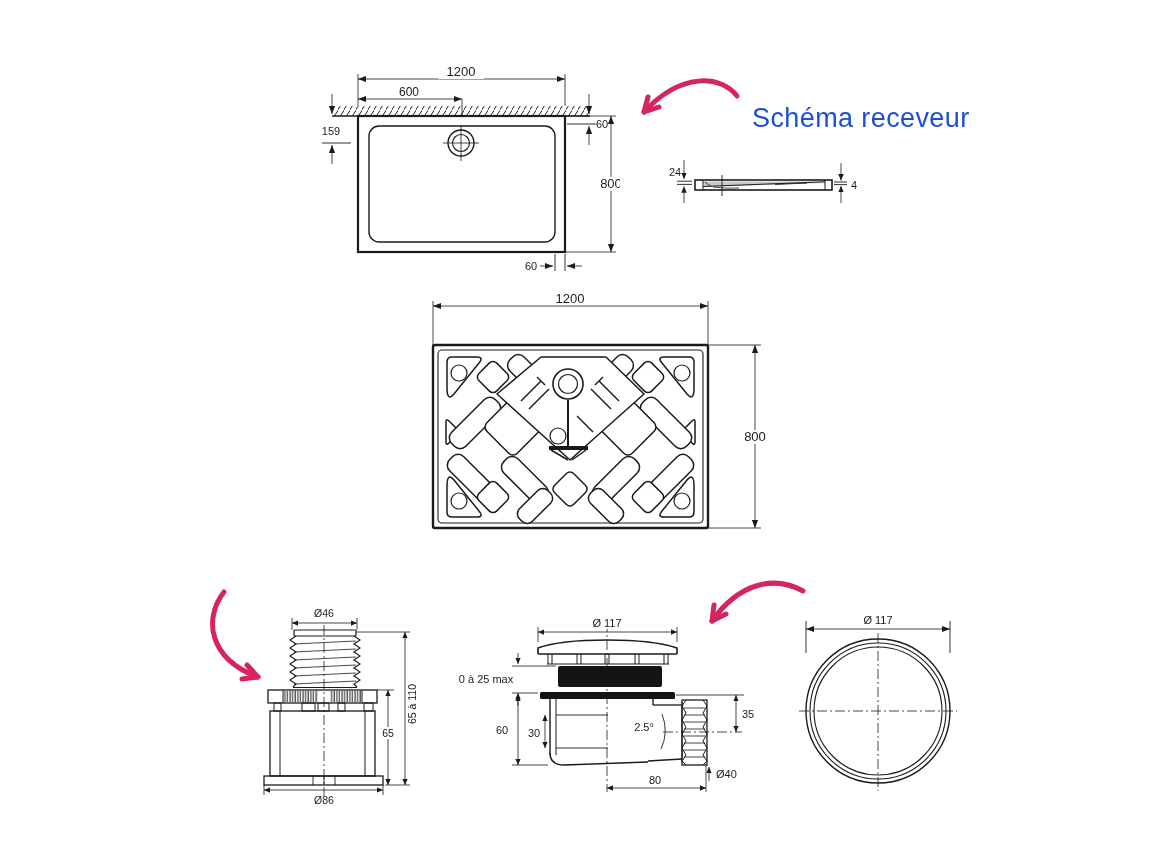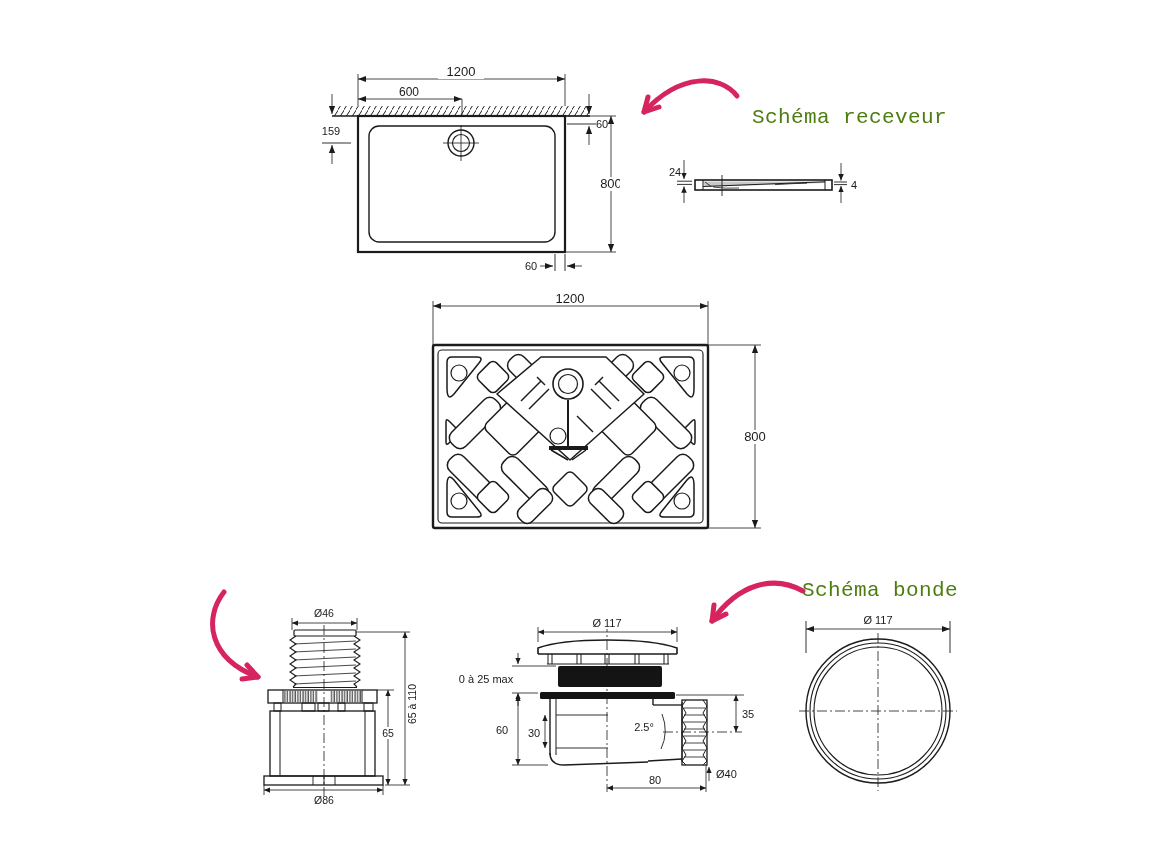--- a/index.html
+++ b/index.html
@@ -1,20 +1,20 @@
 <!DOCTYPE html>
 <html><head>
 <meta charset="utf-8">
 <style>
   html,body{margin:0;padding:0;background:#fff;}
   .canvas{position:relative;width:1156px;height:867px;background:#ffffff;overflow:hidden;
           font-family:"Liberation Sans",sans-serif;}
   .abs{position:absolute;}
-  .schema-label{font-family:Liberation Mono, monospace;font-size:21px;font-weight:500;
-                color:#4d7c0f;letter-spacing:.4px;line-height:30px;white-space:nowrap;}
+  .schema-label{font-family:Liberation Sans, sans-serif;font-size:27px;font-weight:500;
+                color:#1d4ed8;letter-spacing:.4px;line-height:30px;white-space:nowrap;}
   svg text{font-family:"Liberation Sans",sans-serif;fill:#1b1b1b;}
   .dim{font-size:12px;}
   .dim-l{font-size:13px;}
   .dim-m{font-size:11px;}
   .dim-s{font-size:10.5px;}
   .ln{stroke:#1b1b1b;fill:none;}
   .thin{stroke-width:.8;}
   .med{stroke-width:1.4;}
   .thick{stroke-width:2.2;}
   .p{stroke:#1b1b1b;stroke-width:1.5;fill:#fff;stroke-linejoin:round;}
@@ -434,21 +434,20 @@
       <line class="ln thin" x1="256" y1="167" x2="256" y2="194"></line>
       <line class="ln thin" x1="157" y1="190" x2="256" y2="190" marker-start="url(#aD)" marker-end="url(#aD)"></line>
       <text class="dim-m" x="205" y="186" text-anchor="middle">80</text>
     </g>
   </svg>
 
   <svg class="abs" style="left:700px;top:570px;" width="115" height="62" viewBox="0 0 115 62">
     <path class="pink" d="M103,21 C74,5 39,13 12,51"></path>
     <path class="pink" d="M12,51 L26,44 M12,51 L14,35"></path>
   </svg>
-  <div class="abs schema-label" style="left:802px;top:576px;">Schéma bonde</div>
 
   <svg class="abs" style="left:795px;top:603px;" width="170" height="205" viewBox="0 0 170 205">
     <defs>
       <marker id="aC" viewBox="0 0 10 10" markerWidth="9" markerHeight="9" refX="9" refY="5" orient="auto-start-reverse" markerUnits="userSpaceOnUse">
         <path d="M0,1.5 L9,5 L0,8.5 Z" fill="#1b1b1b"></path>
       </marker>
     </defs>
     <g>
       <line class="ln" stroke-width=".9" x1="11" y1="18" x2="11" y2="50"></line>
       <line class="ln" stroke-width=".9" x1="155" y1="18" x2="155" y2="50"></line>

